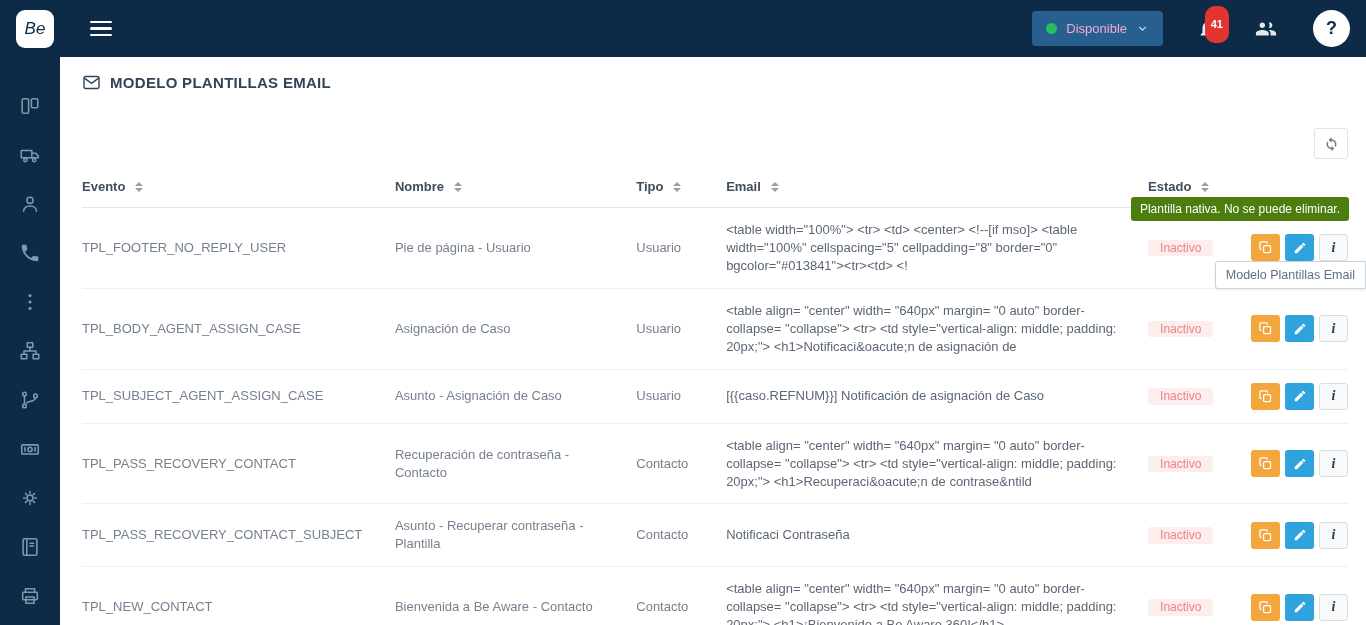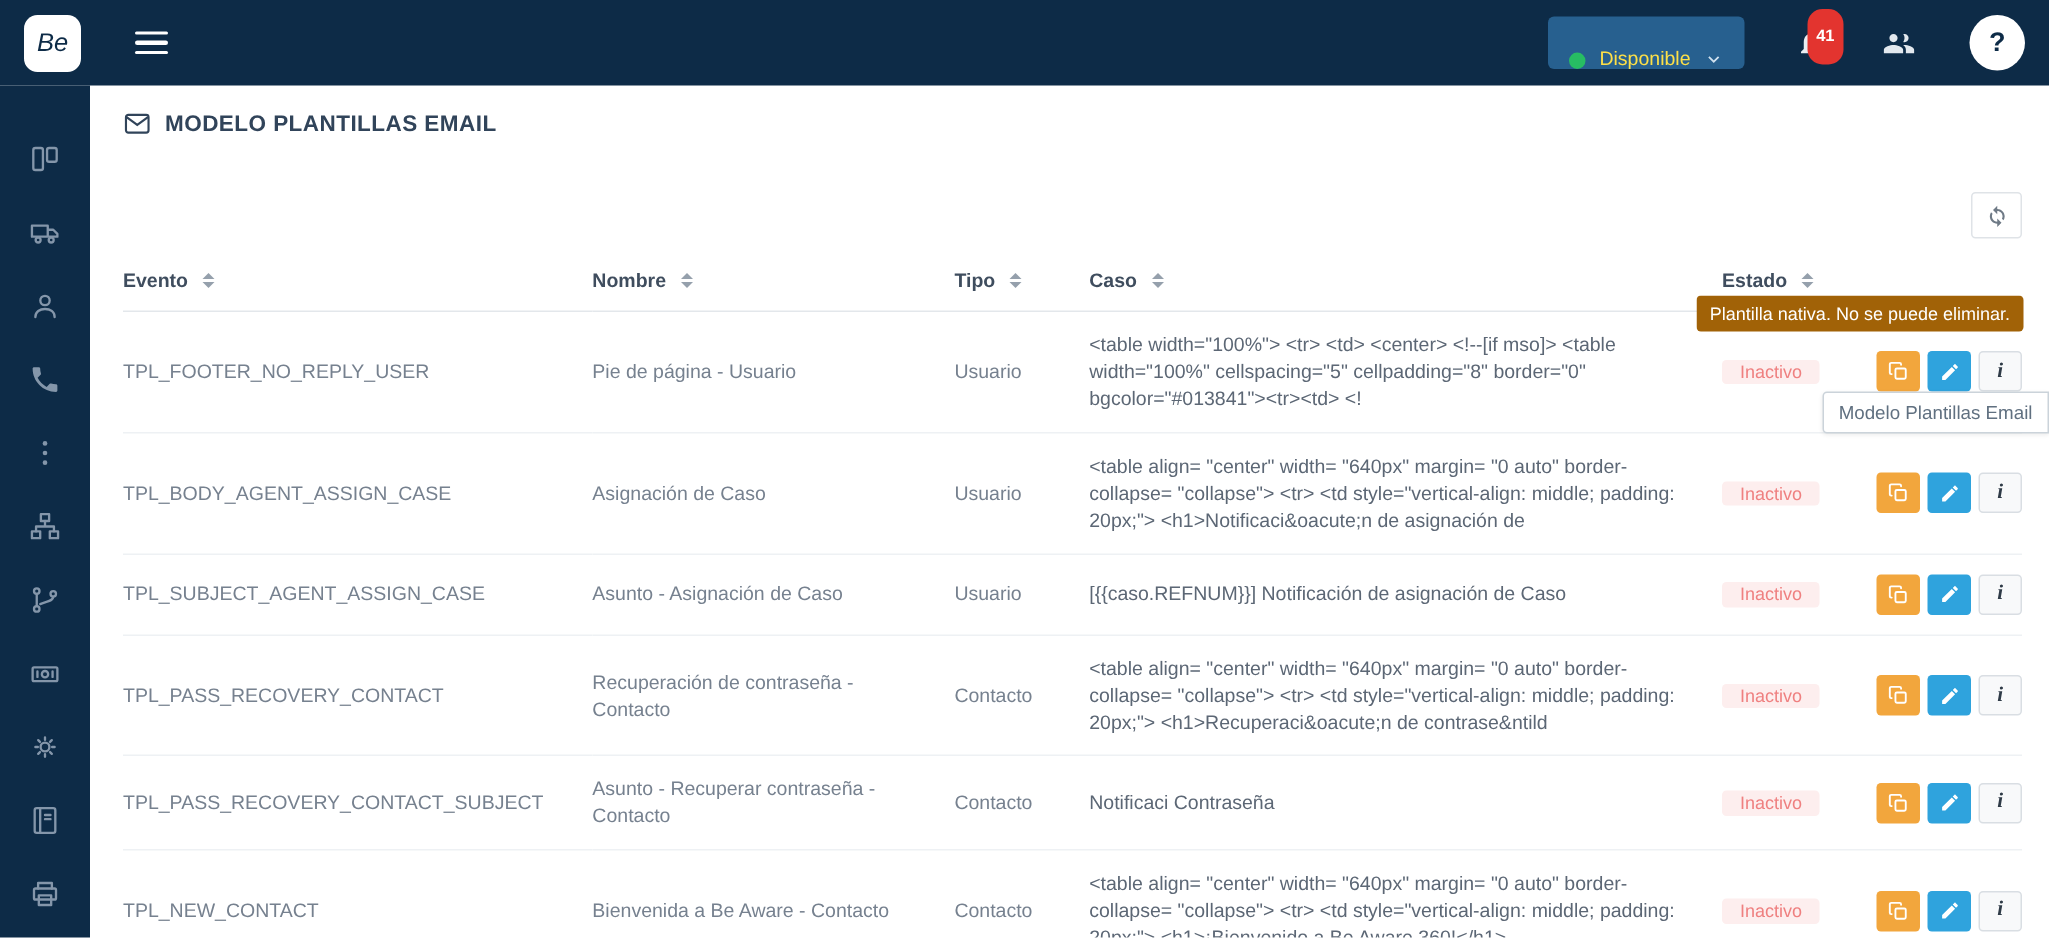--- a/index.html
+++ b/index.html
@@ -18,21 +18,21 @@
   
   header{height:57px;background:var(--navy);display:flex;align-items:center;
     padding:0 16px;position:relative;z-index:5}
   .logo{width:38px;height:38px;background:#fff;border-radius:9px;color:var(--navy);
     font-weight:normal;font-style:italic;font-size:17px;display:flex;align-items:center;
     justify-content:center;cursor:pointer}
   .hamburger{margin-left:36px;display:flex;flex-direction:column;gap:4px;cursor:pointer}
   .hamburger i{display:block;width:22px;height:2.5px;background:#fff;border-radius:2px}
   .nav-right{margin-left:auto;display:flex;align-items:center;gap:34px}
   .status-pill{background:var(--pill);height:35px;border-radius:4px;display:flex;
-    align-items:flex-end;gap:9px;padding:0 14px;color:#fde047;font-size:13px;cursor:pointer}
+    align-items:center;gap:9px;padding:0 14px;color:#f9a8d4;font-size:13px;cursor:pointer}
   .dot{width:11px;height:11px;border-radius:50%;background:var(--green)}
   .chev svg{width:13px;height:13px;stroke:#cfe0ee;fill:none;stroke-width:2.2;display:block}
   .bell-wrap{position:relative;cursor:pointer}
   .bell svg{width:22px;height:22px;fill:#e9eef3;display:block}
   .badge{position:absolute;top:-12px;right:-10px;background:var(--red);color:#fff;
     font-size:11px;font-weight:bold;padding:13px 6px;border-radius:10px;line-height:1}
   .people svg{width:26px;height:22px;fill:#e2e8ee;display:block;cursor:pointer}
   .help{width:37px;height:37px;border-radius:50%;background:#fff;color:var(--navy);
     font-weight:bold;font-size:18px;display:flex;align-items:center;justify-content:center;
     cursor:pointer}
@@ -76,21 +76,21 @@
   .c-actions button{display:inline-flex;align-items:center;justify-content:center;
     width:29px;height:27px;border-radius:3px;border:none;margin-left:5px;cursor:pointer;
     vertical-align:middle}
   .btn-copy{background:var(--orange)}
   .btn-copy svg{width:15px;height:15px;stroke:#fff;fill:none;stroke-width:2;display:block}
   .btn-edit{background:var(--blue)}
   .btn-edit svg{width:14px;height:14px;fill:#fff;display:block}
   .btn-info{background:#f8f9fa;border:1px solid #d9dee3 !important;color:#2f3b47;
     font-family:"Liberation Serif", serif;font-style:italic;font-weight:bold;font-size:14px}
   
-  .tt-black{position:fixed;top:197px;right:17px;background:#a16207;color:#fff;
+  .tt-black{position:fixed;top:197px;right:17px;background:#4d7c0f;color:#fff;
     font-size:12px;padding:5px 9px;border-radius:3px;z-index:20}
   .tt-white{position:fixed;top:261px;right:0;background:#fff;border:1px solid #cbd3da;
     color:#607080;font-size:12.5px;padding:6px 10px;border-radius:3px 0 0 3px;
     box-shadow:0 1px 3px rgba(0,0,0,.08);z-index:20}
 </style>
 </head>
 <body>
 
 <header>
   <div class="logo">Be</div>
@@ -236,21 +236,21 @@
             <span class="th-inner">
               <span>Tipo</span>
               <span class="sort">
                 <i class="up"></i>
                 <i class="dn"></i>
               </span>
             </span>
           </th>
           <th>
             <span class="th-inner">
-              <span>Caso</span>
+              <span>Email</span>
               <span class="sort">
                 <i class="up"></i>
                 <i class="dn"></i>
               </span>
             </span>
           </th>
           <th>
             <span class="th-inner">
               <span>Estado</span>
               <span class="sort">
@@ -354,21 +354,21 @@
                 <svg viewBox="0 0 24 24" fill="currentColor">
                   <path d="M3 17.25V21h3.75L17.81 9.94l-3.75-3.75L3 17.25zM20.71 7.04c.39-.39.39-1.02 0-1.41l-2.34-2.34c-.39-.39-1.02-.39-1.41 0l-1.83 1.83 3.75 3.75 1.83-1.83z"></path>
                 </svg>
               </span>
             </button><button class="btn-info">
               <span>i</span>
             </button></td>
         </tr>
         <tr>
           <td class="c-evento">TPL_PASS_RECOVERY_CONTACT_SUBJECT</td>
-          <td class="c-nombre">Asunto - Recuperar contraseña - Contacto</td>
+          <td class="c-nombre">Asunto - Recuperar contraseña - Plantilla</td>
           <td class="c-tipo">Contacto</td>
           <td class="c-html">Notificaci Contraseña</td>
           <td class="c-estado"><span class="badge-inactive">Inactivo</span></td>
           <td class="c-actions"><button class="btn-copy">
               <span>
                 <svg viewBox="0 0 24 24" fill="none" stroke="currentColor" stroke-width="2" stroke-linecap="round" stroke-linejoin="round">
                   <rect x="9" y="9" width="11" height="11" rx="1.5"></rect>
                   <path d="M5 15H4.5A1.5 1.5 0 0 1 3 13.5v-9A1.5 1.5 0 0 1 4.5 3h9A1.5 1.5 0 0 1 15 4.5V5"></path>
                 </svg>
               </span>

